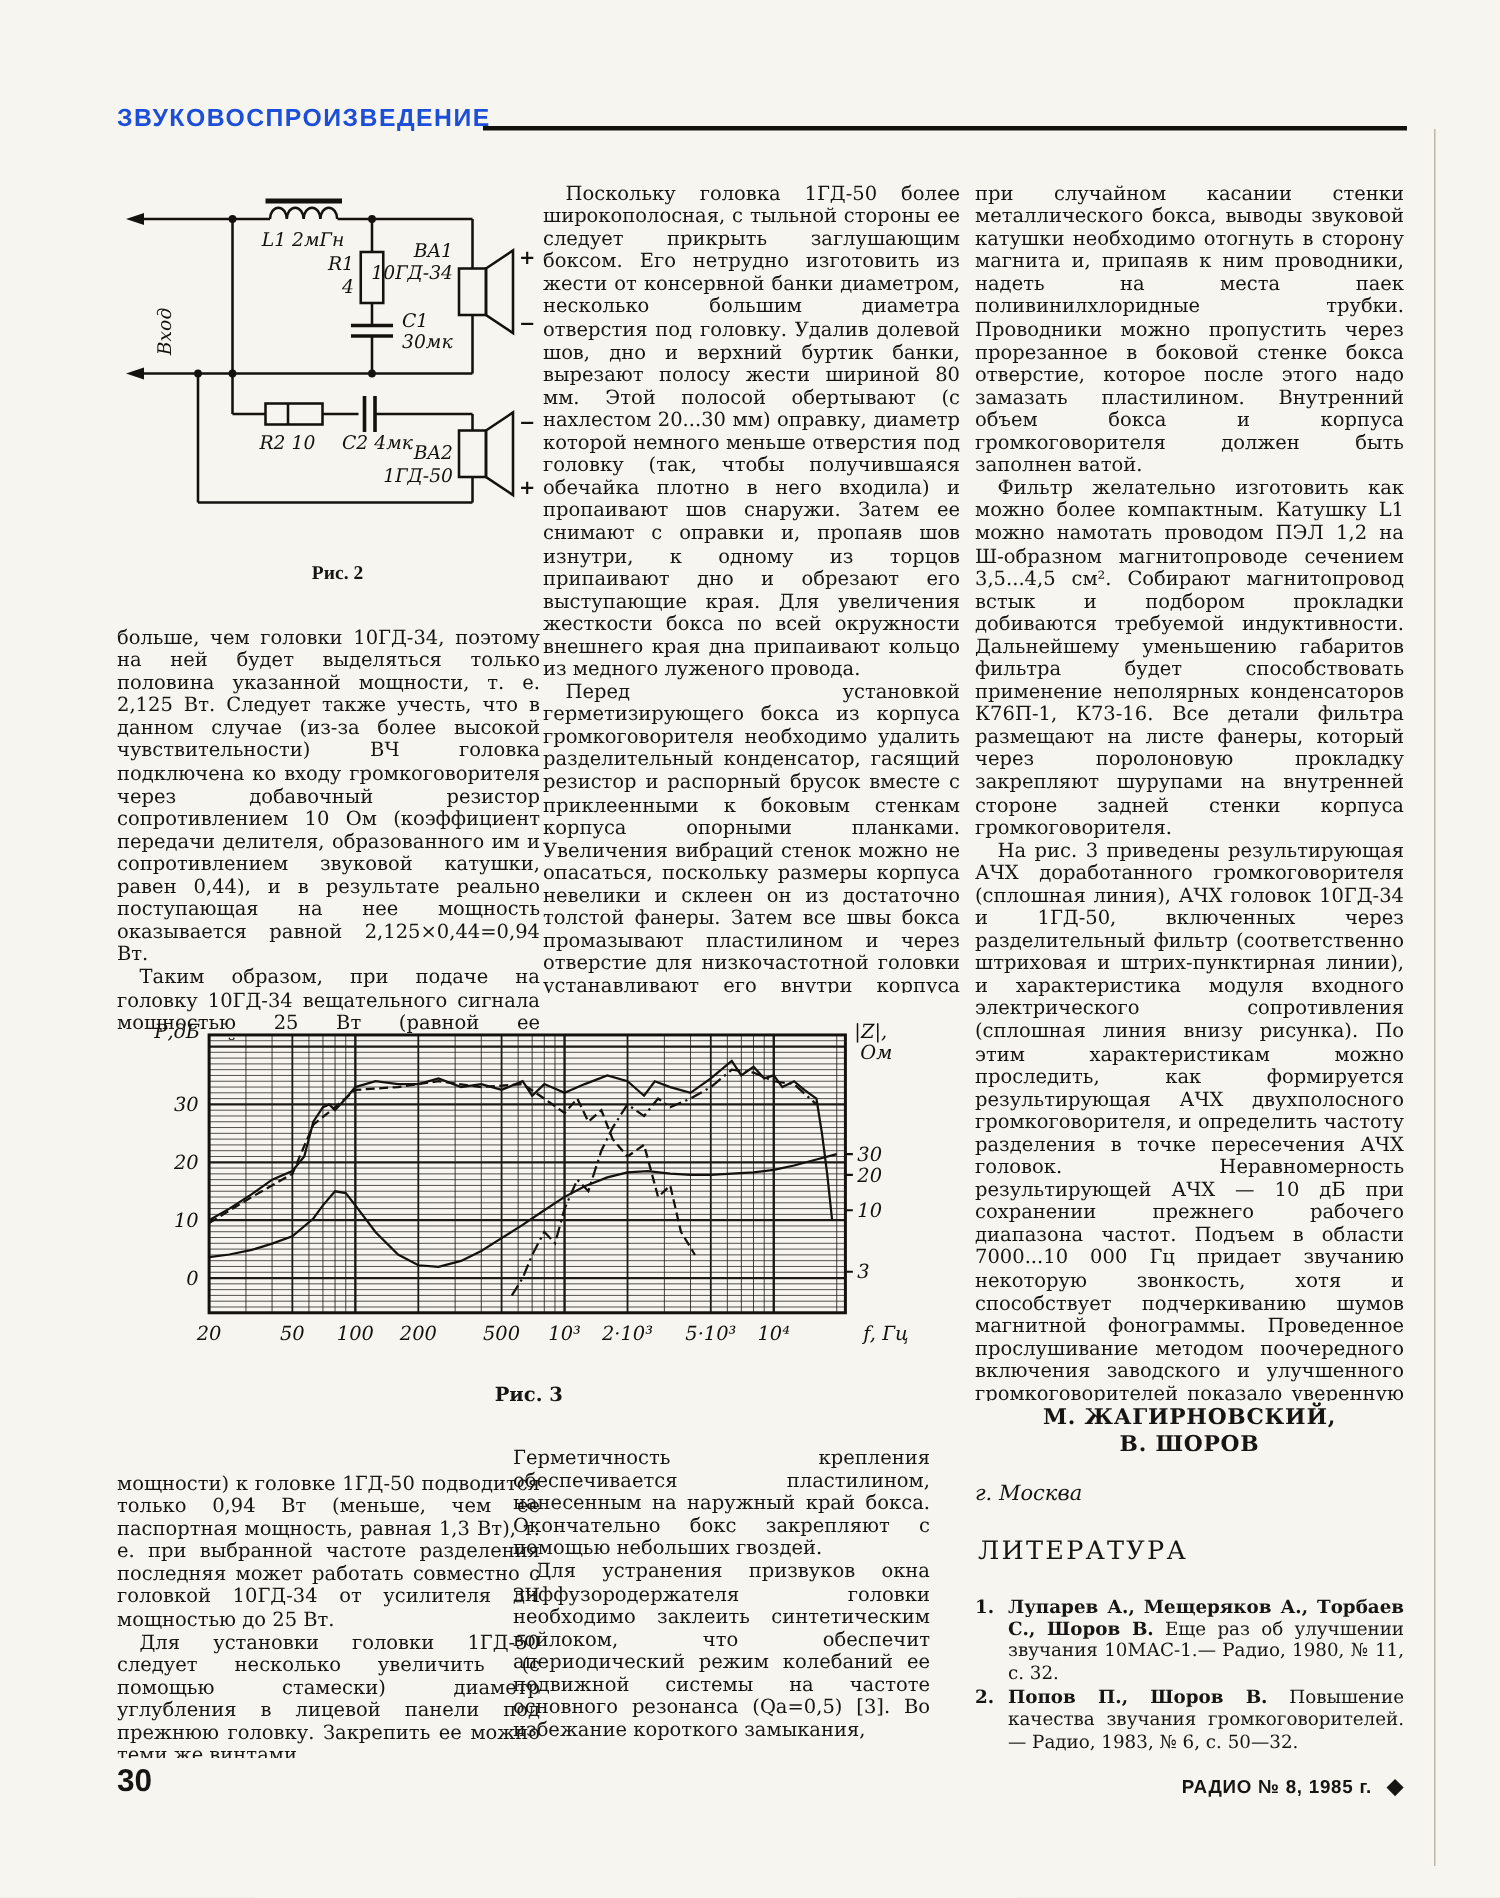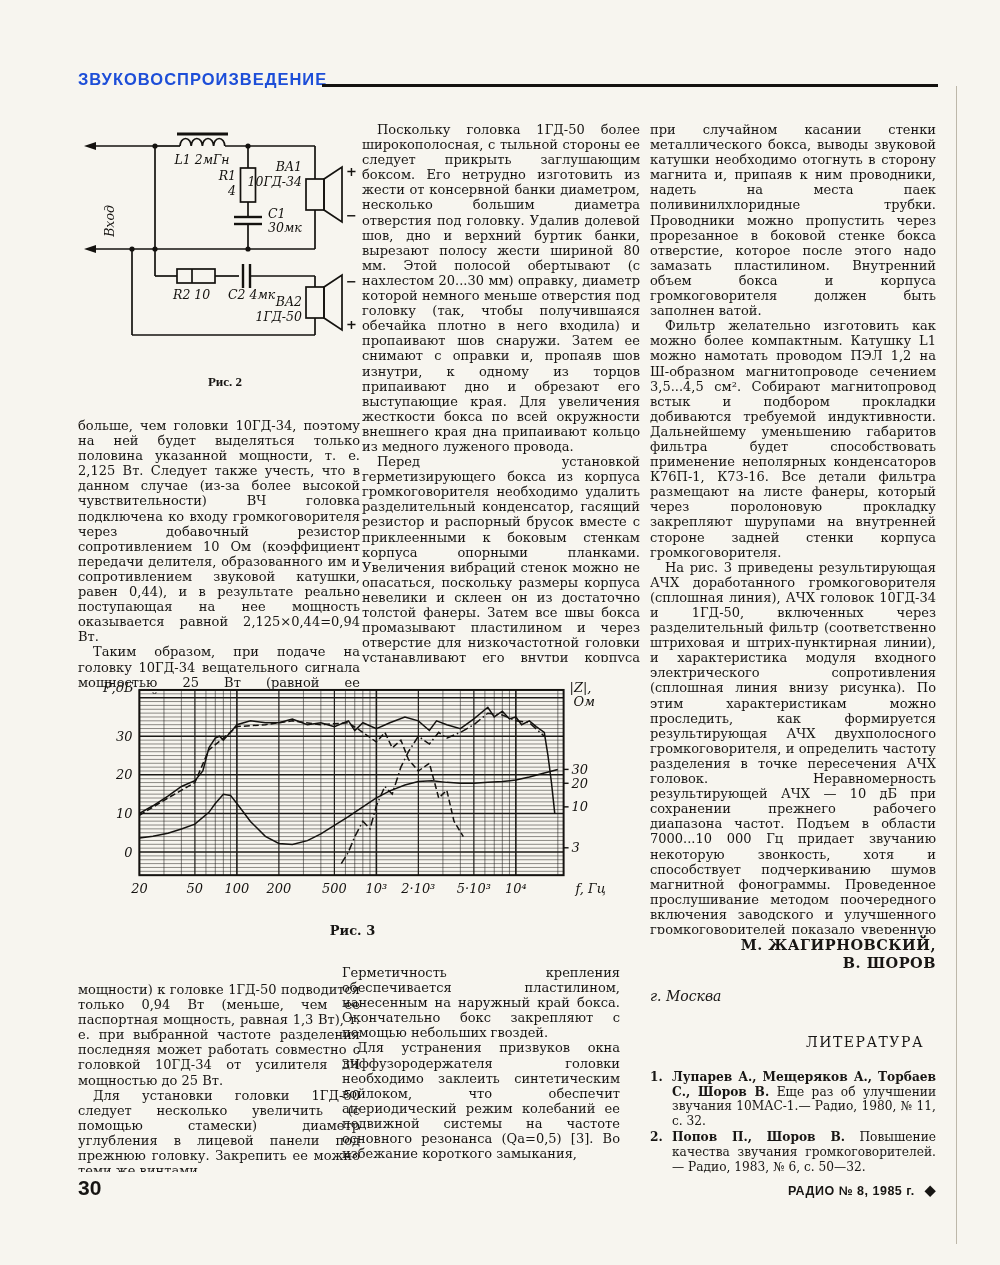--- a/index.html
+++ b/index.html
@@ -15,23 +15,23 @@
   .textcol{font-size:13px;line-height:15.1px;text-align:justify;overflow:hidden;}
   .textcol p{margin:0;text-indent:15px;}
   .textcol p.cont{text-indent:0;}
   
   figure{margin:0;}
   .figcap{font-weight:bold;font-size:13px;text-align:center;font-family:"DejaVu Serif",serif;}
   .schematic text{font:italic 12.5px "DejaVu Serif",serif;fill:#14120f;}
   .schematic .sign{font-style:normal;font-weight:bold;font-size:13px;}
   #fig3-svg text.tick{font:italic 13px "DejaVu Serif",serif;fill:#14120f;}
   
-  .authors{font-weight:bold;font-size:14.5px;line-height:18px;text-align:right;letter-spacing:0.5px;}
+  .authors{font-weight:bold;font-size:14.5px;line-height:18px;text-align:center;letter-spacing:0.5px;}
   .city{font-style:italic;font-size:14px;}
-  .lit-title{font-weight:normal;font-size:14px;letter-spacing:1.5px;text-align:right;margin:12px;}
+  .lit-title{font-weight:normal;font-size:17px;letter-spacing:1.5px;text-align:left;margin:2px;}
   .lit-items{margin-top:20px;font-size:12.2px;line-height:14.6px;text-align:justify;}
   .lit-item{position:relative;padding-left:22px;margin-bottom:2px;}
   .lit-no{position:absolute;left:0;top:0;font-weight:bold;}
   .lit-item b{font-weight:bold;}
   
   .pageno{font-family:"Liberation Sans",sans-serif;font-weight:bold;font-size:21px;}
   .journal{font-family:"Liberation Sans",sans-serif;font-weight:bold;font-size:12.5px;
         text-align:right;letter-spacing:0.5px;}
   .diamond{margin-left:10px;font-size:14px;}
 </style>

